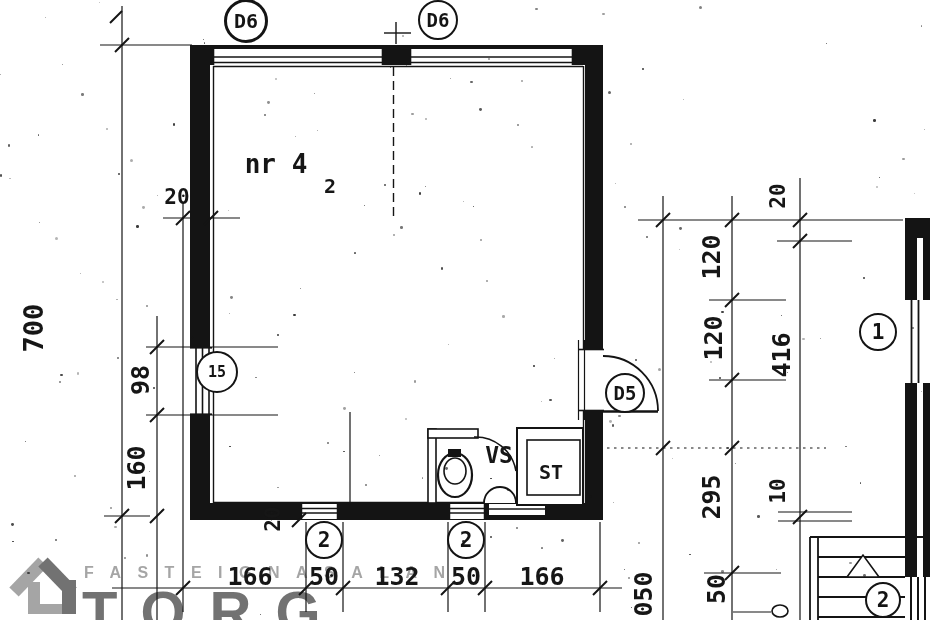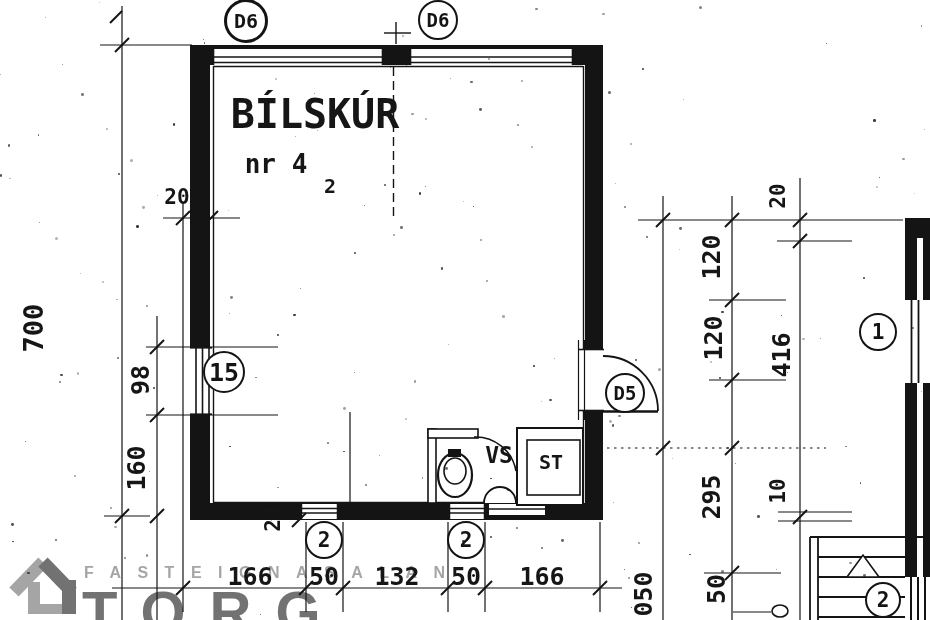--- a/index.html
+++ b/index.html
@@ -208,25 +208,24 @@
       <line x1="793" y1="248" x2="807" y2="234"></line>
       <line x1="725" y1="307" x2="739" y2="293"></line>
       <line x1="725" y1="387" x2="739" y2="373"></line>
       <line x1="656" y1="455" x2="670" y2="441"></line>
       <line x1="725" y1="455" x2="739" y2="441"></line>
       <line x1="793" y1="524" x2="807" y2="510"></line>
       <line x1="725" y1="580" x2="739" y2="566"></line>
     </g>
   </svg>
 
-  <div class="lbl" style="left:315px;top:114px;font-size:40px;">BÍLSKÚR</div>
   <div class="lbl" style="left:276px;top:164px;font-size:26px;">nr 4</div>
   <div class="sup" style="left:330px;top:186px;font-size:20px;font-family:inherit;">2</div>
   <div class="lbl" style="left:499px;top:455px;font-size:23px;">VS</div>
-  <div class="lbl" style="left:551px;top:462px;font-size:20px;">ST</div>
+  <div class="lbl" style="left:551px;top:472px;font-size:20px;">ST</div>
 
   <div class="lbl rot" style="left:33px;top:328px;font-size:27px;">700</div>
   <div class="lbl" style="left:177px;top:197px;font-size:21px;">20</div>
   <div class="lbl rot" style="left:140px;top:380px;font-size:25px;">98</div>
   <div class="lbl rot" style="left:136px;top:468px;font-size:25px;">160</div>
   <div class="lbl" style="left:250px;top:576px;font-size:25px;">166</div>
   <div class="lbl" style="left:324px;top:576px;font-size:25px;">50</div>
   <div class="lbl" style="left:397px;top:576px;font-size:25px;">132</div>
   <div class="lbl" style="left:466px;top:576px;font-size:25px;">50</div>
   <div class="lbl" style="left:542px;top:576px;font-size:25px;">166</div>
@@ -235,21 +234,21 @@
   <div class="lbl rot" style="left:711px;top:257px;font-size:25px;">120</div>
   <div class="lbl rot" style="left:713px;top:338px;font-size:25px;">120</div>
   <div class="lbl rot" style="left:781px;top:355px;font-size:25px;">416</div>
   <div class="lbl rot" style="left:711px;top:497px;font-size:25px;">295</div>
   <div class="lbl rot" style="left:778px;top:491px;font-size:21px;">10</div>
   <div class="lbl rot" style="left:716px;top:589px;font-size:25px;">50</div>
   <div class="lbl rot" style="left:643px;top:594px;font-size:25px;">050</div>
 
   <div class="marker" style="left:246px;top:21px;width:44px;height:44px;font-size:20px;border-width:3px;">D6</div>
   <div class="marker" style="left:438px;top:20px;width:40px;height:40px;font-size:19px;">D6</div>
-  <div class="marker" style="left:224px;top:372px;width:42px;height:42px;font-size:25px;">15</div>
+  <div class="marker" style="left:217px;top:372px;width:42px;height:42px;font-size:15px;">15</div>
   <div class="marker" style="left:625px;top:393px;width:40px;height:40px;font-size:19px;">D5</div>
   <div class="marker" style="left:324px;top:540px;width:38px;height:38px;font-size:21px;">2</div>
   <div class="marker" style="left:466px;top:540px;width:38px;height:38px;font-size:21px;">2</div>
   <div class="marker" style="left:878px;top:332px;width:38px;height:38px;font-size:21px;">1</div>
   <div class="marker" style="left:883px;top:600px;width:36px;height:36px;font-size:21px;">2</div>
 
 <div class="speck" style="left: 277.1px; top: 334.1px; width: 2.1px; height: 2.1px; opacity: 0.84;"></div>
     <div class="speck" style="left: 490px; top: 535.9px; width: 2.3px; height: 2.3px; opacity: 0.8;"></div>
     <div class="speck" style="left: 923.6px; top: 129.1px; width: 1px; height: 1px; opacity: 0.41;"></div>
     <div class="speck" style="left: 54.7px; top: 236.6px; width: 3px; height: 3px; opacity: 0.32;"></div>

